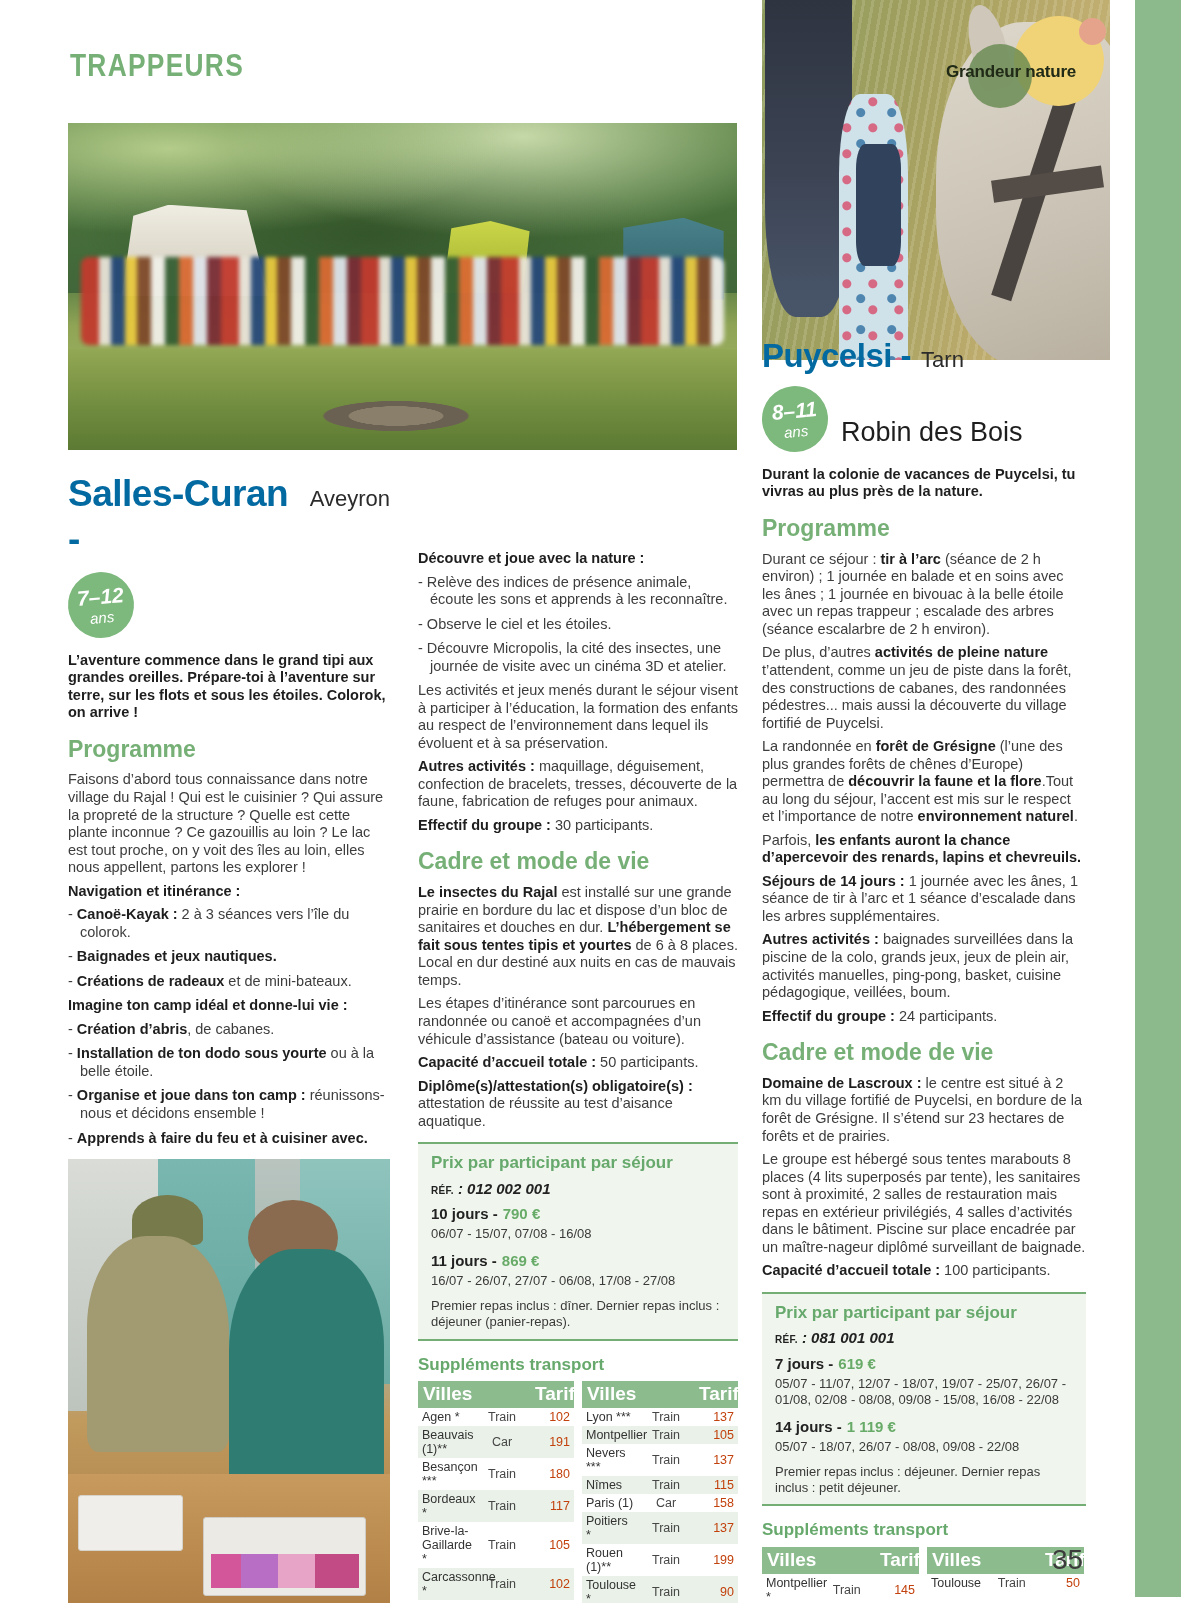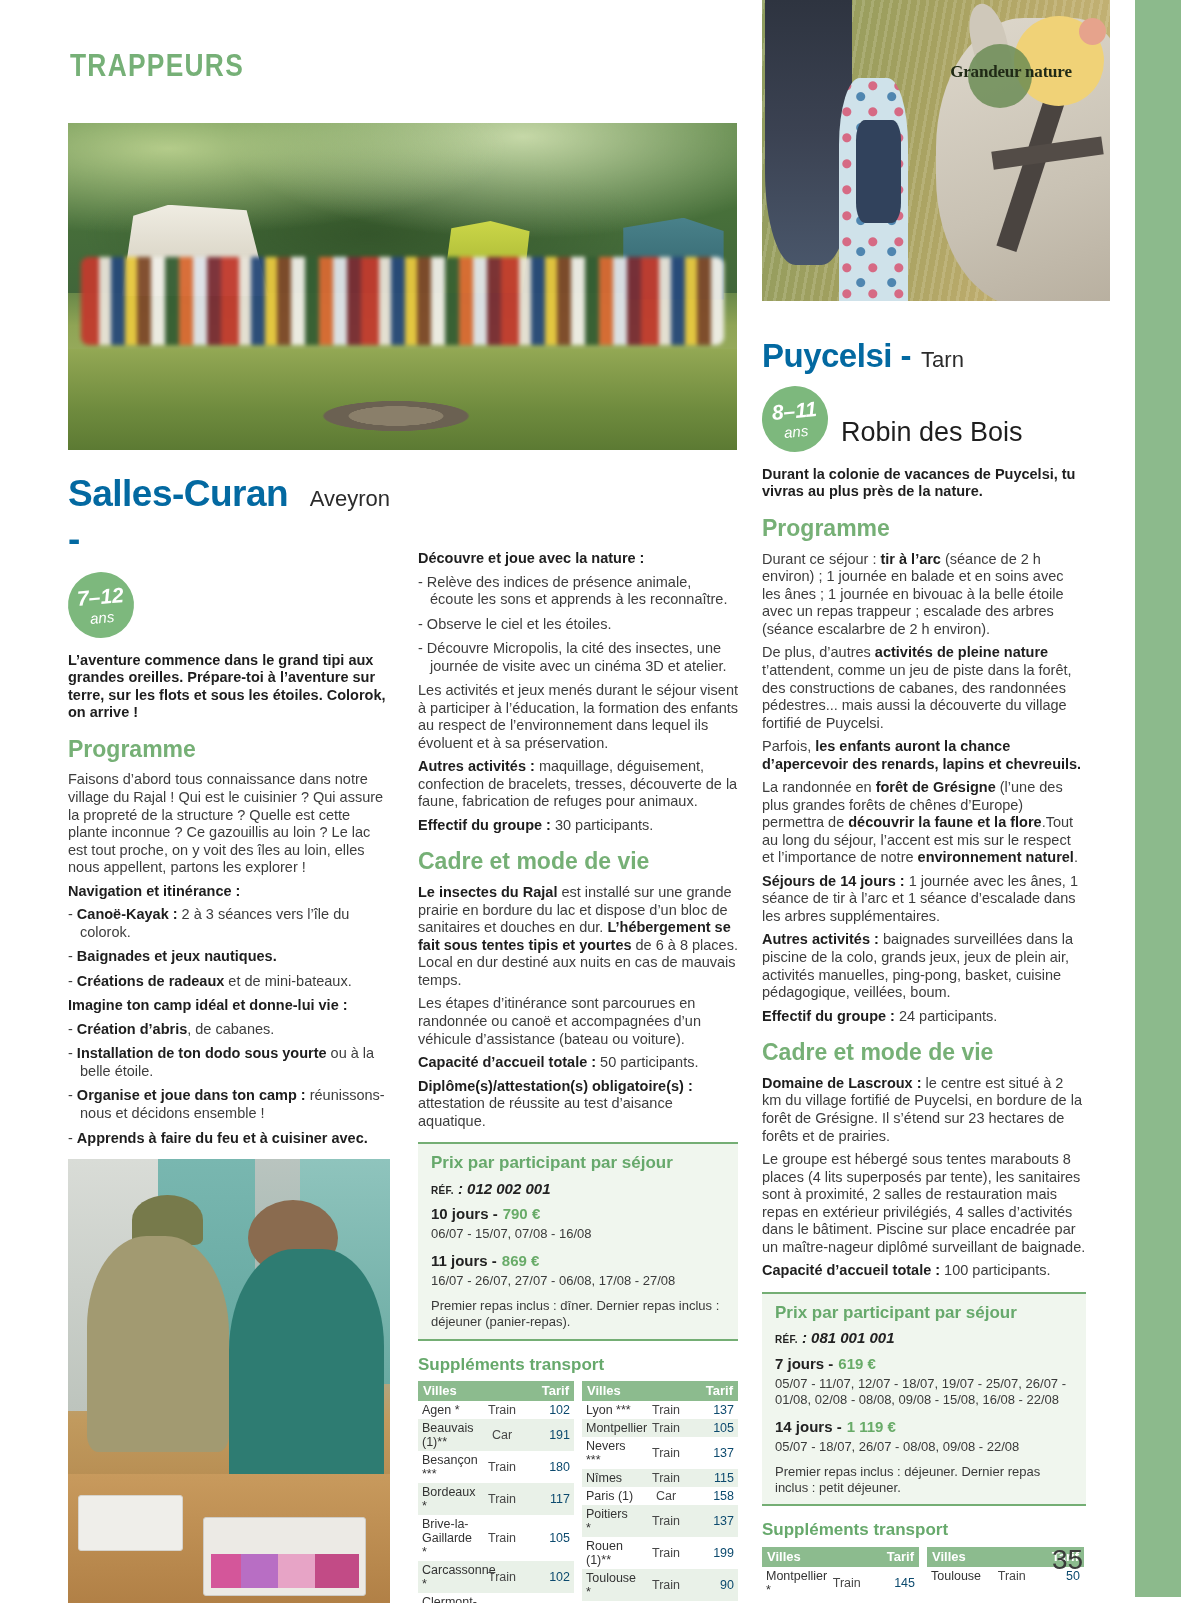--- a/index.html
+++ b/index.html
@@ -26,22 +26,22 @@
      background:linear-gradient(180deg,#49818a,#2f5f68);clip-path:polygon(0 100%,0 12%,60% 0,100% 16%,100% 100%);}
   .hp-kids{position:absolute;left:2%;right:2%;top:41%;height:27%;filter:blur(2px);opacity:.95;border-radius:8px;
      background:repeating-linear-gradient(90deg,#c23b2e 0 18px,#e8e3d8 18px 30px,#274a7a 30px 44px,
         #e8c93f 44px 56px,#7f4a2a 56px 70px,#f0efe8 70px 84px,#355e33 84px 98px,#d96a33 98px 112px,
         #dfe4ea 112px 126px,#7a2d35 126px 140px);}
   .hp-grass{position:absolute;left:0;right:0;bottom:0;height:31%;
      background:linear-gradient(180deg,#93a854,#6f8b3e 60%,#5c7a33);}
   .hp-fire{position:absolute;left:36%;bottom:5%;width:26%;height:11%;
      background:radial-gradient(ellipse,#8a7f6a 0 38%,#6b6152 39% 58%,transparent 60%);}
 
-  #right-photo{left:762px;top:0;width:348px;height:301px;
-     background:linear-gradient(105deg,#8d9c5e 0%,#a3a05f 40%,#bcab6c 70%,#c9b97e 100%);font-family:Liberation Serif, serif;}
+  #right-photo{left:762px;top:0;width:348px;height:360px;
+     background:linear-gradient(105deg,#8d9c5e 0%,#a3a05f 40%,#bcab6c 70%,#c9b97e 100%);}
   .rp-tex{position:absolute;left:0;top:0;right:0;bottom:0;
      background:repeating-linear-gradient(100deg,rgba(255,255,240,.14) 0 3px,transparent 3px 9px);}
   .rp-kid-dark{position:absolute;left:1%;top:0;width:25%;height:88%;
      background:linear-gradient(180deg,#2e3440,#3b4252 50%,#49566a);border-radius:0 0 35% 35%;}
   .rp-kid-flower{position:absolute;left:22%;top:26%;width:20%;height:74%;border-radius:30% 30% 0 0;
      background:radial-gradient(circle at 30% 30%,#d66a84 0 4px,transparent 5px),
                 radial-gradient(circle at 70% 60%,#4f86b0 0 4px,transparent 5px),#cfe2ea;
      background-size:26px 26px,31px 31px,auto;}
   .rp-backpack{position:absolute;left:27%;top:40%;width:13%;height:34%;background:#31425c;border-radius:20%;}
   .rp-donkey{position:absolute;right:-6%;top:6%;width:56%;height:96%;
@@ -93,28 +93,28 @@
   .ref-label{font-size:10px;font-weight:700;letter-spacing:.3px;}
   .ref-val{font-style:italic;font-weight:700;font-size:15px;}
   .opt-line{font-size:15px;font-weight:700;color:#222;}
   .opt-price{color:#68ab68;margin-left:5px;}
   .opt-dates{font-size:13px;color:#3a3a3a;margin:3px 0 9px;line-height:1.25;}
   .price-note{font-size:13px;color:#3a3a3a;line-height:1.25;}
 
   .transport-h{color:#67a96c;font-weight:700;font-size:17px;margin:14px 0 6px;}
   .tables{display:flex;gap:8px;align-items:flex-start;}
   table.transport{border-collapse:collapse;width:157px;font-size:12.5px;table-layout:fixed;}
-  .transport th{background:#8cbb8e;color:#fff;font-size:13px;font-weight:700;
+  .transport th{background:#8cbb8e;color:#fff;font-size:19px;font-weight:700;
      padding:2px 5px;text-align:left;}
   .transport th.tarif{text-align:right;width:34px;}
   .transport td{padding:2px 4px;line-height:1.12;vertical-align:middle;}
   .transport tbody tr:nth-child(even){background:#e9f1e8;}
   .transport td.c0{color:#333;}
   .transport td.c1{text-align:center;color:#464646;width:36px;}
-  .transport td.c2{text-align:right;color:#0c4a6e;width:30px;}
+  .transport td.c2{text-align:right;color:#c2410c;width:30px;}
 
   .craft{position:relative;width:322px;height:450px;margin-top:12px;overflow:hidden;
      background:linear-gradient(180deg,#b9c4bf 0%,#9fb5ad 38%,#c19a5e 58%,#b0854b 82%,#a3763f 100%);}
   .cp-wall{position:absolute;left:0;top:0;width:28%;height:56%;
      background:linear-gradient(180deg,#d9dcd7,#bdc4bd);}
   .cp-door1{position:absolute;left:28%;top:0;width:30%;height:56%;
      background:linear-gradient(180deg,#79b7b0,#5fa39c);}
   .cp-door2{position:absolute;left:72%;top:0;width:28%;height:50%;
      background:linear-gradient(180deg,#8fc4bd,#6aaaa2);}
   .cp-cap{position:absolute;left:20%;top:8%;width:22%;height:11%;background:#777a4b;border-radius:50% 50% 12% 12%;}
@@ -354,22 +354,22 @@
         <span class="age">8–11</span>
         <span class="ans">ans</span>
       </div>
       <h2 class="camp-title">Robin des Bois</h2>
     </div>
     <div class="intro"><b>Durant la colonie de vacances de Puycelsi, tu vivras au plus près de la nature.</b></div>
     <h3 class="h-green">Programme</h3>
     <div>
         <div class="para"><span>Durant ce séjour : </span><b>tir à l’arc</b><span> (séance de 2 h environ) ; 1 journée en balade et en soins avec les ânes ; 1 journée en bivouac à la belle étoile avec un repas trappeur ; escalade des arbres (séance escalarbre de 2 h environ).</span></div>
         <div class="para"><span>De plus, d’autres </span><b>activités de pleine nature</b><span> t’attendent, comme un jeu de piste dans la forêt, des constructions de cabanes, des randonnées pédestres... mais aussi la découverte du village fortifié de Puycelsi.</span></div>
+        <div class="para"><span>La randonnée en </span><b>forêt de Grésigne</b><span> (l’une des plus grandes forêts de chênes d’Europe) permettra de </span><b>découvrir la faune et la flore</b><span>.Tout au long du séjour, l’accent est mis sur le respect et l’importance de notre </span><b>environnement naturel</b><span>.</span></div>
         <div class="para"><span>Parfois, </span><b>les enfants auront la chance d’apercevoir des renards, lapins et chevreuils.</b></div>
-        <div class="para"><span>La randonnée en </span><b>forêt de Grésigne</b><span> (l’une des plus grandes forêts de chênes d’Europe) permettra de </span><b>découvrir la faune et la flore</b><span>.Tout au long du séjour, l’accent est mis sur le respect et l’importance de notre </span><b>environnement naturel</b><span>.</span></div>
         <div class="para"><b>Séjours de 14 jours :</b><span> 1 journée avec les ânes, 1 séance de tir à l’arc et 1 séance d’escalade dans les arbres supplémentaires.</span></div>
         <div class="para"><b>Autres activités :</b><span> baignades surveillées dans la piscine de la colo, grands jeux, jeux de plein air, activités manuelles, ping-pong, basket, cuisine pédagogique, veillées, boum.</span></div>
         <div class="para"><b>Effectif du groupe :</b><span> 24 participants.</span></div>
       </div>
     <h3 class="h-green">Cadre et mode de vie</h3>
     <div>
         <div class="para"><b>Domaine de Lascroux :</b><span> le centre est situé à 2 km du village fortifié de Puycelsi, en bordure de la forêt de Grésigne. Il s’étend sur 23 hectares de forêts et de prairies.</span></div>
         <div class="para"><span>Le groupe est hébergé sous tentes marabouts 8 places (4 lits superposés par tente), les sanitaires sont à proximité, 2 salles de restauration mais repas en extérieur privilégiés, 4 salles d’activités dans le bâtiment. Piscine sur place encadrée par un maître-nageur diplômé surveillant de baignade.</span></div>
         <div class="para"><b>Capacité d’accueil totale :</b><span> 100 participants.</span></div>
       </div>

